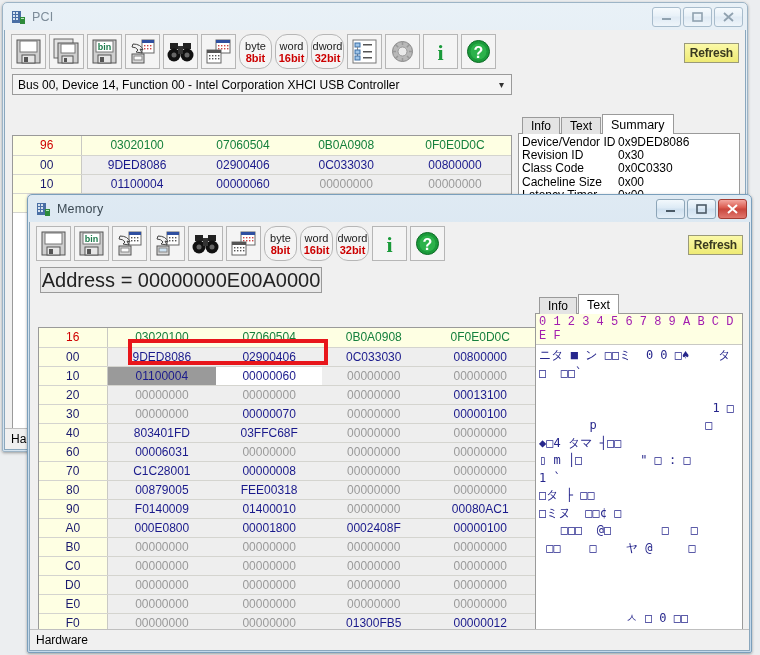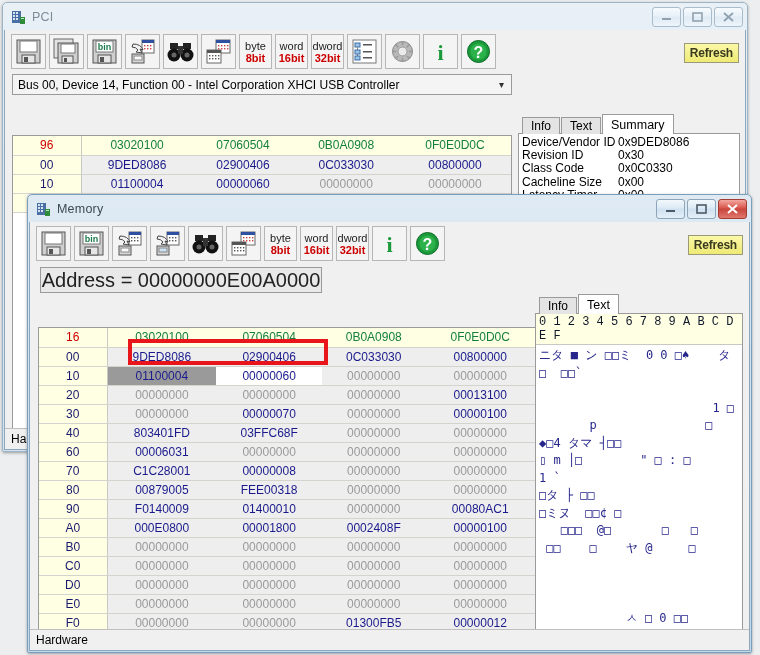--- a/index.html
+++ b/index.html
@@ -59,21 +59,21 @@
   }
 
   
   .toolbar { display:flex; align-items:center; padding:4px 5px 3px 6px; position:relative; height:42px; }
   .tbtn {
     width:35px; height:35px; margin-right:3px;
     border:1px solid #b6b6b6; background:#f4f4f4;
     display:flex; align-items:center; justify-content:center;
     flex:0 0 auto; position:relative;
   }
-  .tbtn.small { width:33px; }
+  .tbtn.small { width:33px;border-radius:12px; }
   .refresh {
     position:absolute; right:6px; top:13px;
     background:linear-gradient(to bottom,#fbf9a8,#eeea74);
     border:1px solid #9a9a7a;
     padding:2px 5px; font-size:12px; color:#3a3a20; font-weight:bold;
     letter-spacing:-.2px;
   }
 
   
   .combo {
@@ -113,21 +113,21 @@
     margin-right:1px; height:17px; line-height:15px;
   }
   .tab.active { background:#fff; height:20px; line-height:18px; position:relative; z-index:2; font-size:12.5px; }
   .panel { border:1px solid #9a9a9a; background:#fff; margin-top:-1px; }
 
   .summary { font-size:12px; line-height:13.2px; padding:2px 3px; white-space:pre; font-family:"Liberation Sans", sans-serif; }
   .summary .row { display:flex; }
   .summary .k { width:96px; }
 
   
-  .txthdr { background:#feffe3; color:#0f172a; font-size:12px; letter-spacing:0; padding:1px 2px 1px 3px;
+  .txthdr { background:#feffe3; color:#a21caf; font-size:12px; letter-spacing:0; padding:1px 2px 1px 3px;
             border-bottom:1px solid #c9c9c4; font-family:"Liberation Mono", monospace; }
   .txtbody { font-family:"DejaVu Sans Mono", monospace; font-size:12px; color:#26268c;
              line-height:17.5px; padding:2px 3px; white-space:pre; }
 
   
   .statusbar {
     position:absolute; left:0; right:0; bottom:0; height:21px;
     border-top:1px solid #bfbfbf; background:#f0f0f0;
     font-size:12px; padding:3px 0 0 6px;
   }

